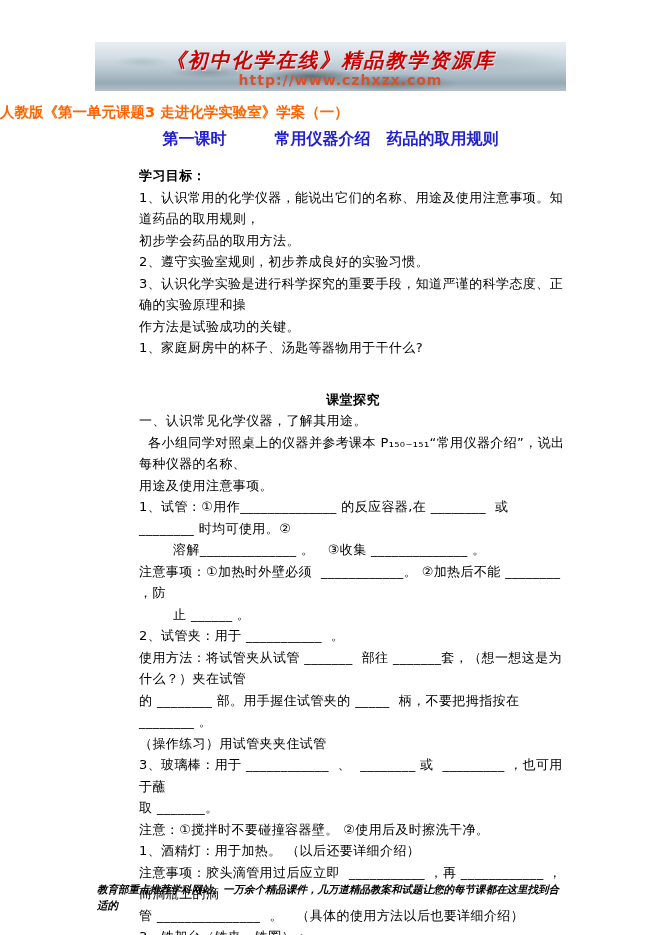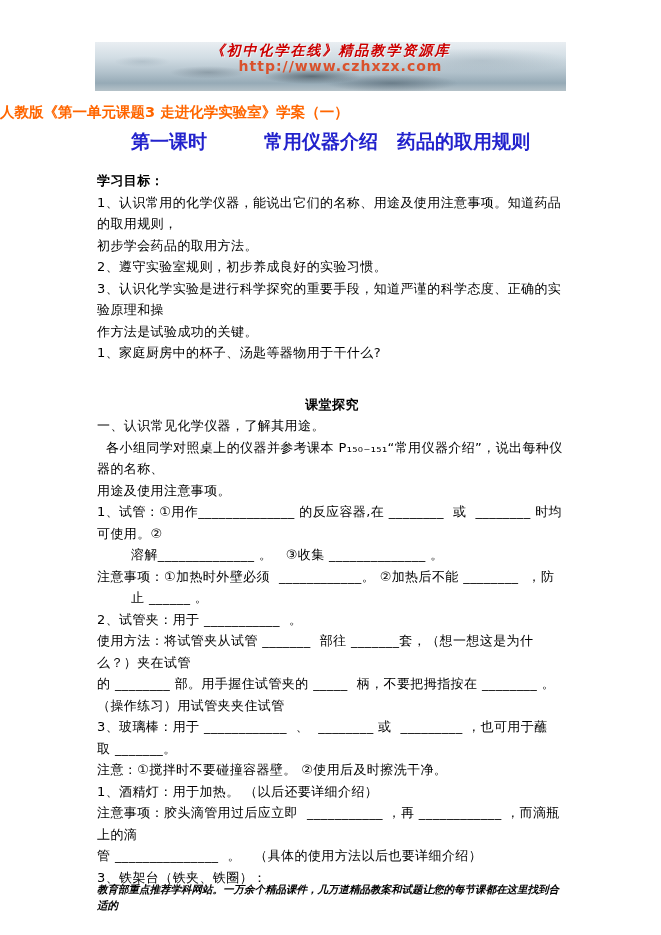--- a/index.html
+++ b/index.html
@@ -18,51 +18,52 @@
     text-align:center;
     background:
       radial-gradient(70px 11px at 46% 70%, rgba(35,50,60,.55), rgba(35,50,60,0) 70%),
       radial-gradient(95px 13px at 63% 84%, rgba(55,72,85,.45), rgba(55,72,85,0) 70%),
       radial-gradient(55px 9px at 24% 62%, rgba(85,100,112,.38), rgba(85,100,112,0) 70%),
       radial-gradient(130px 18px at 82% 38%, rgba(125,145,158,.30), rgba(125,145,158,0) 70%),
       radial-gradient(40px 8px at 10% 40%, rgba(140,158,170,.35), rgba(140,158,170,0) 70%),
       linear-gradient(180deg,#e9eef2 0%, #d2dde4 32%, #b2c2cc 62%, #96aab6 84%, #b5c2c9 100%);
   }
   .banner-title {
-    font-size:14px; font-weight:bold; font-style:italic;
+    padding-top:5px;
+    font-size:20px; font-weight:bold; font-style:italic;
     letter-spacing:2px;
     text-shadow:1px 1px 0 rgba(255,255,255,.65);
     white-space:pre;
   }
   .banner-url {
     margin-top:-2px;
     font-size:14px; font-weight:bold;
     letter-spacing:1px;
   }
   
   .course-title {
     margin-top:12px;
     text-align:left;
     font-size:14.5px; font-weight:bold;
     white-space:pre;
   }
   .lesson-title {
     margin-top:7px;
     text-align:center;
-    font-size:19px; font-weight:bold;
+    font-size:16px; font-weight:bold;
     white-space:pre;
   }
   
   .content {
     margin:15px 94px 0 97px;
     font-size:13px;
     line-height:21.5px;
     letter-spacing:0.4px;
   }
-  .line { white-space:pre-wrap; min-height:21.5px; }
+  .line { white-space:pre-wrap; min-height:21.5px;margin-left:42px; }
   .line.h { font-weight:bold; }
   .line.c { font-weight:bold; text-align:center; }
   .line.i { padding-left:34px; }
   .line.sp { height:30px; }
   
   .footer {
     position:absolute; left:97px; top:849px; width:470px;
     font-size:10.5px; font-style:italic; font-weight:bold;
     line-height:16px;
     white-space:pre-wrap;

